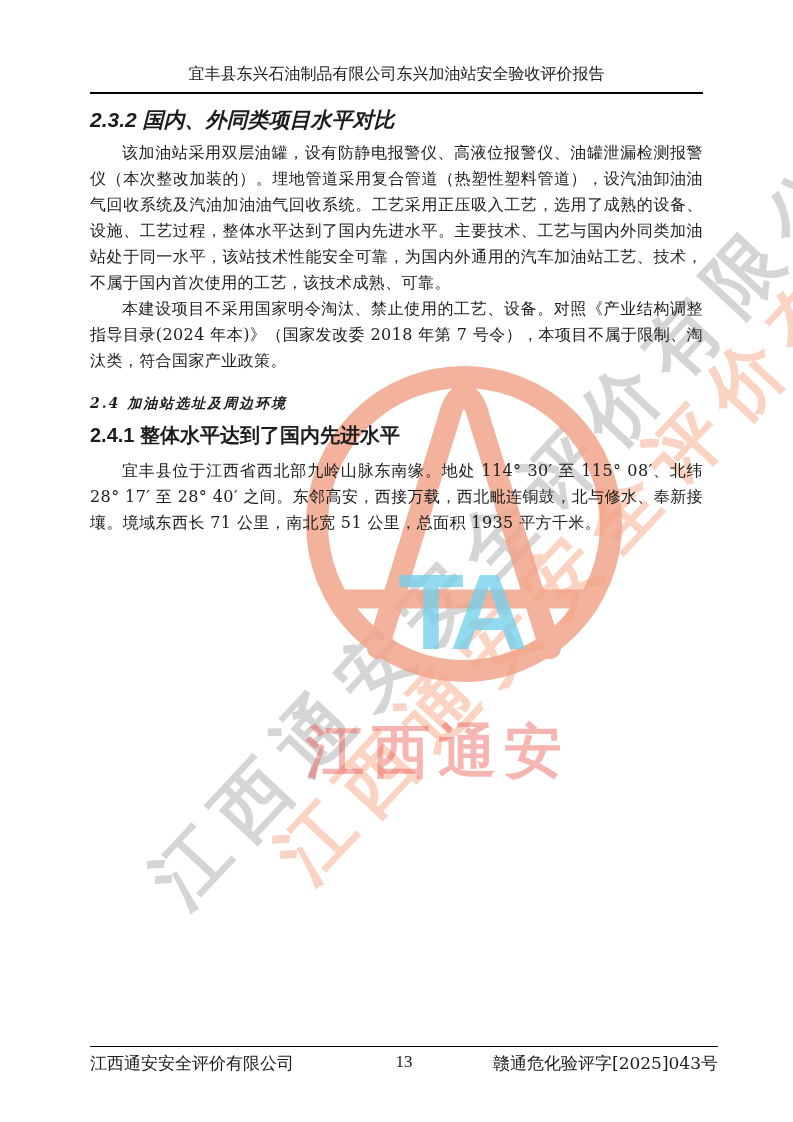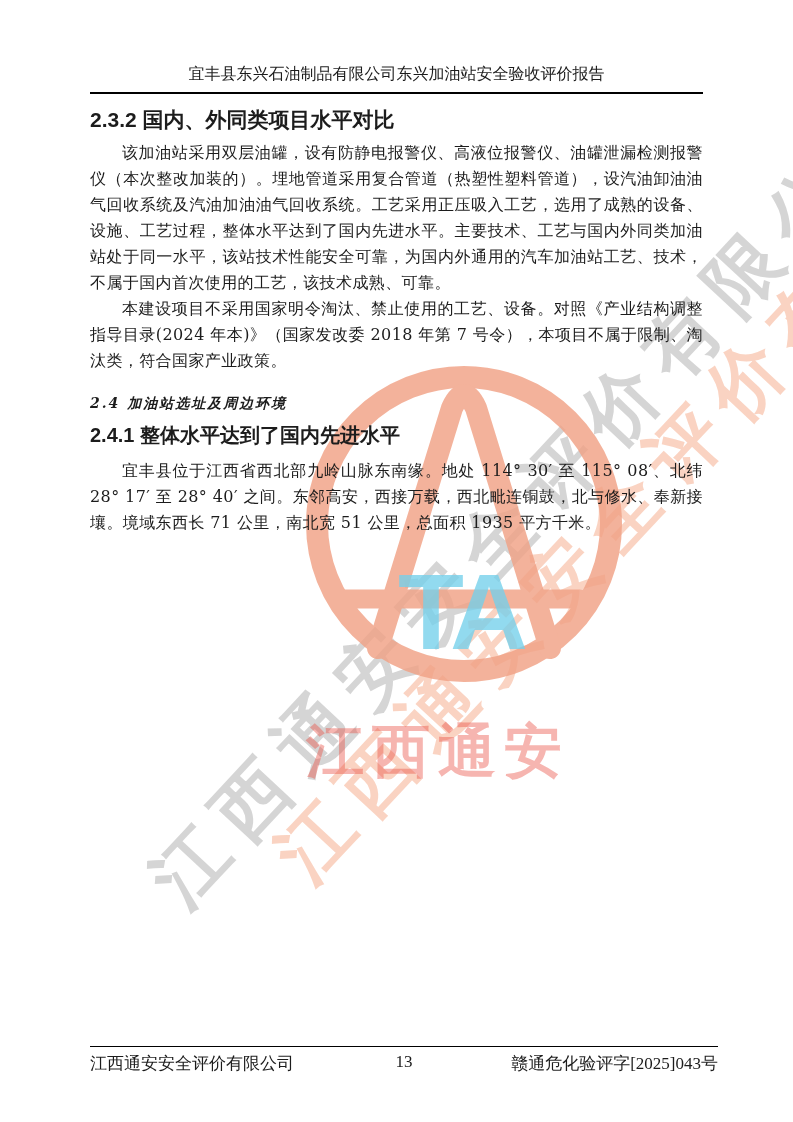--- a/index.html
+++ b/index.html
@@ -51,20 +51,21 @@
     margin-top:56px;
     text-align:center;
     font-size:16px;
     padding-bottom:7px;
     border-bottom:2px solid #000;
   }
   .h232{
     font-family:"Liberation Sans","DejaVu Sans",sans-serif;
     font-weight:bold;font-size:21px;
     margin:12px 0 6px 0;
+    font-style:italic;
   }
   p.body{
     font-size:16px;
     line-height:26px;
     text-align:justify;
     text-indent:2em;
     margin:0;
     letter-spacing:0.4px;
   }
   .h24{
@@ -84,21 +85,21 @@
   }
   
   .footer{
     position:absolute;z-index:1;
     left:90px;right:75px;top:1046px;
     border-top:1.5px solid #000;
     padding-top:5px;
     font-size:17px;
   }
   .footer .left{float:left;}
-  .footer .right{float:right;font-family:Liberation Serif, serif;}
+  .footer .right{float:right;}
   .footer .pageno{
     position:absolute;left:0;right:0;text-align:center;
     font-family:"Liberation Serif","DejaVu Serif",serif;
   }
 </style>
 </head>
 <body>
 
 <div class="page">
 

